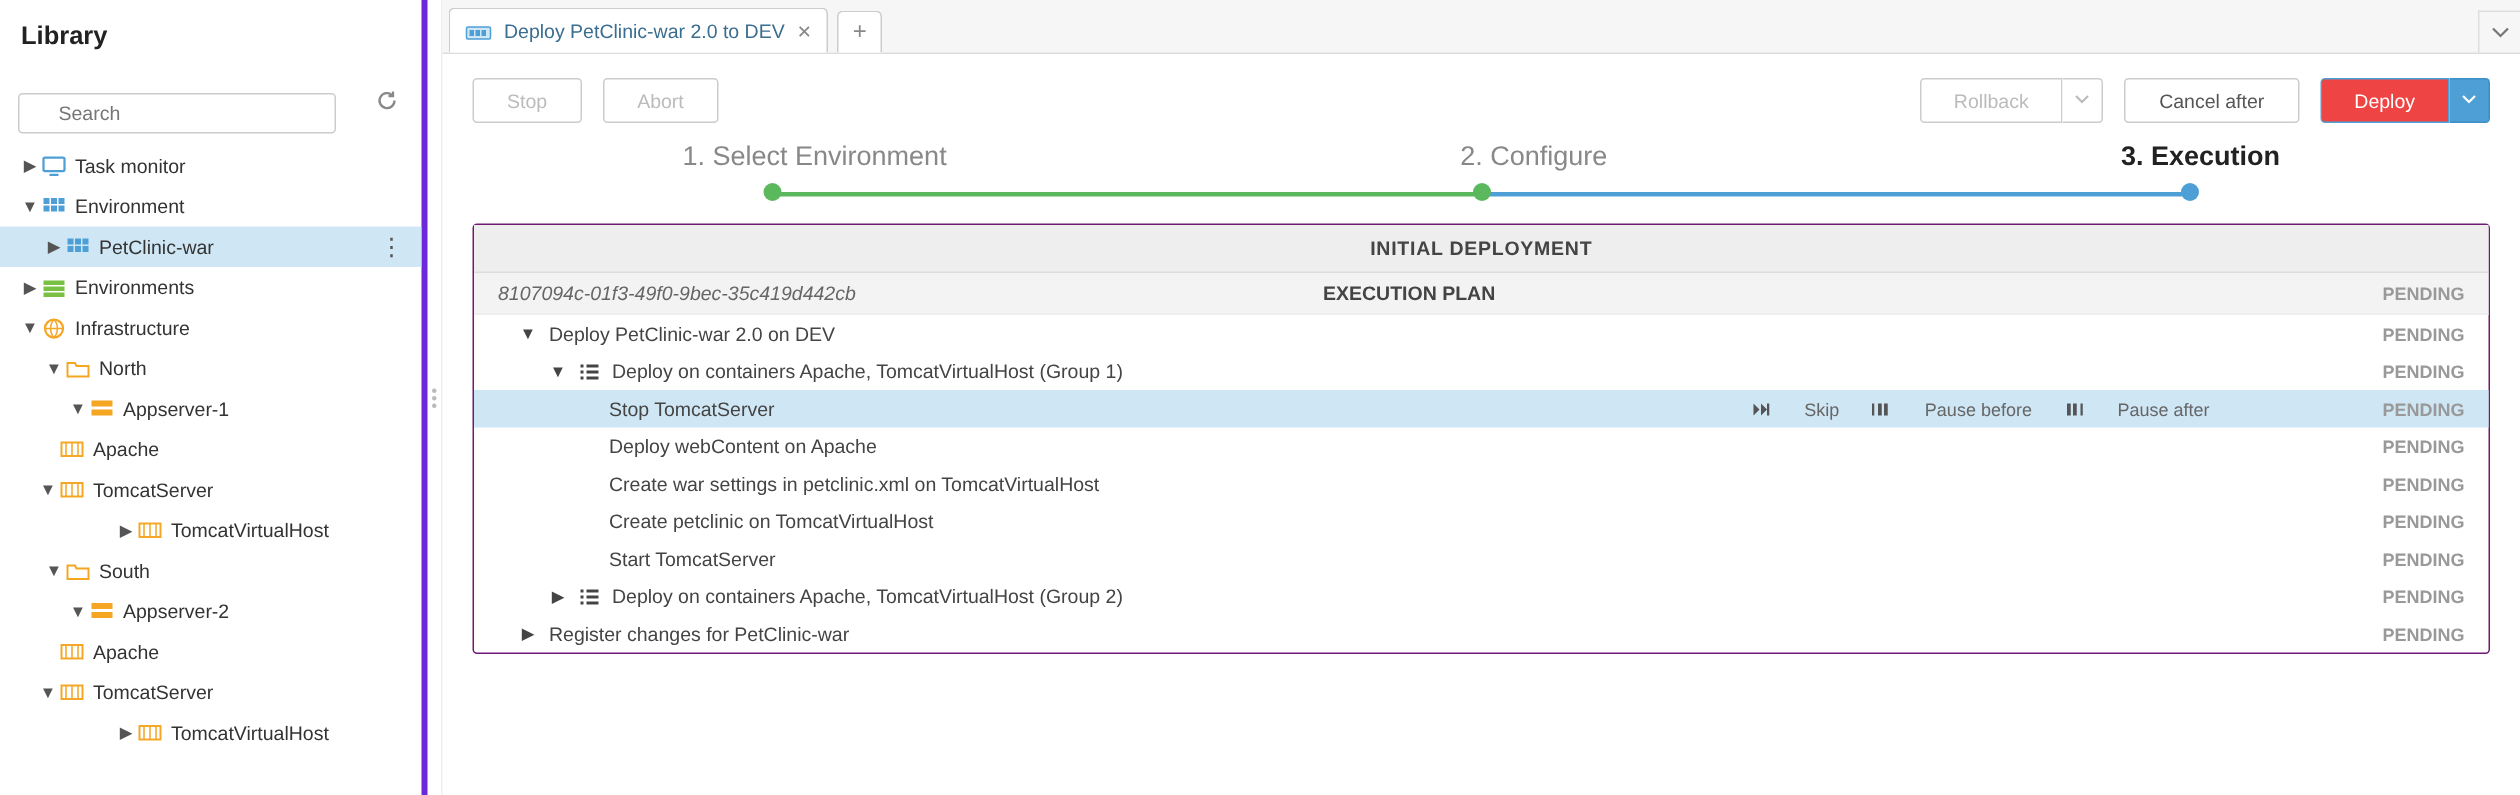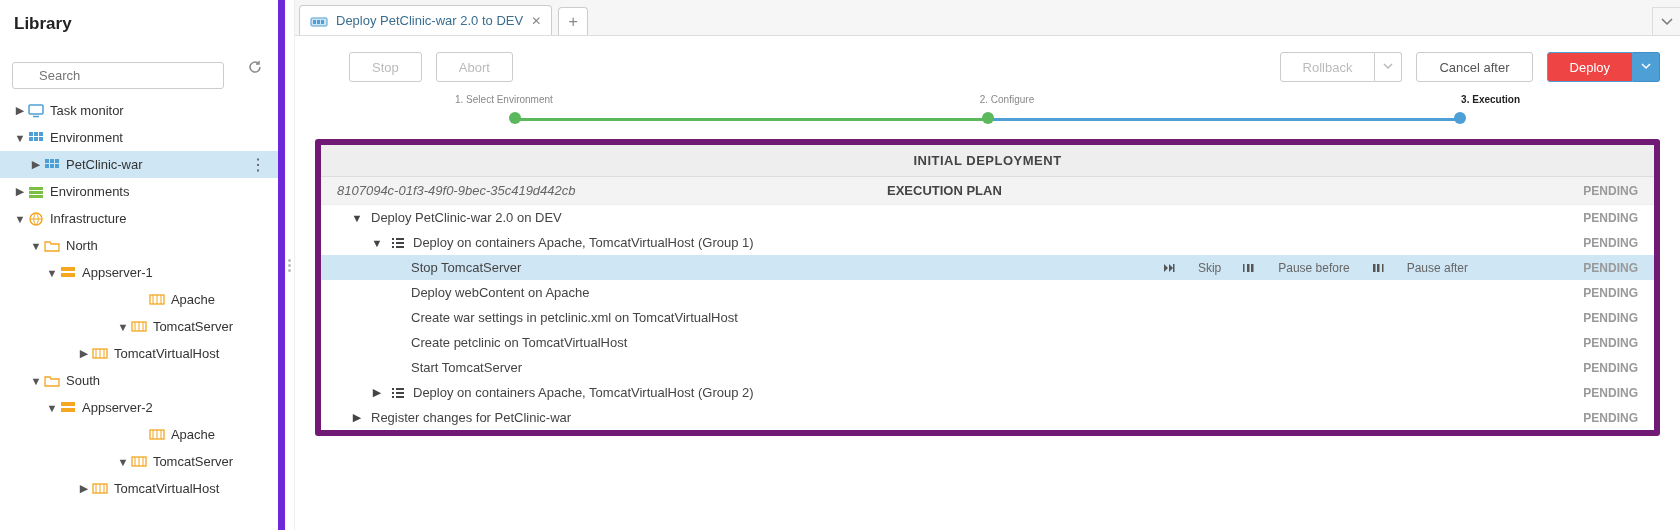--- a/index.html
+++ b/index.html
@@ -1,71 +1,71 @@
 <!DOCTYPE html>
 <html><head>
 <meta charset="utf-8">
 <style>
   * { box-sizing: border-box; margin: 0; padding: 0; }
   body { font-family: "Segoe UI", Arial, sans-serif; font-size: 13px; color: #333; background: #fff; overflow: hidden; }
   .app { display: flex; width: 1680px; height: 530px; }
 
   
-  .sidebar { width: 285px; border-right: 7px solid #6d28d9; display: flex; flex-direction: column; height: 100%; position: relative; }
+  .sidebar { width: 285px; border-right: 4px solid #6d28d9; display: flex; flex-direction: column; height: 100%; position: relative; }
   .sidebar-title { font-size: 17px; font-weight: 600; color: #222; padding: 14px 14px 10px 14px; }
   .search-row { display: flex; align-items: center; padding: 0 12px 8px 12px; gap: 6px; }
   .search-input { flex: 1; border: 1px solid #ccc; border-radius: 3px; padding: 5px 8px 5px 26px; font-size: 13px; background: #fff; color: #333; position: relative; }
   .search-wrap { position: relative; flex: 1; margin-top: 18px; }
   .search-wrap svg { position: absolute; left: 7px; top: 6px; }
   .refresh-btn { width: 22px; height: 22px; display: flex; align-items: center; justify-content: center; cursor: pointer; color: #888; }
   .tree { flex: 1; overflow: auto; padding-bottom: 10px; }
   .tree-row { display: flex; align-items: center; height: 27px; padding-right: 8px; cursor: default; }
   .tree-row.selected { background: #cfe6f5; }
   .tree-arrow { width: 12px; display: inline-flex; justify-content: center; margin-right: 2px; color: #555; font-size: 11px; }
   .tree-icon { margin-right: 6px; display: inline-flex; align-items: center; }
   .tree-label { font-size: 13px; color: #333; }
   .tree-row .kebab { margin-left: auto; font-size: 16px; color: #555; padding-right: 4px; }
   .ind0 { padding-left: 14px; } .ind1 { padding-left: 30px; } .ind2 { padding-left: 46px; }
-  .ind3 { padding-left: 80px; justify-content: center; } .ind4 { padding-left: 78px; }
+  .ind3 { padding-left: 26px; } .ind4 { padding-left: 78px; }
 
   
   .splitter { width: 10px; background: #fff; border-right: 1px solid #eee; display:flex; align-items:center; justify-content:center; flex-direction: column; gap:2px; }
   .splitter span { width:3px; height:3px; background:#bbb; border-radius:50%; }
 
   
   .main { flex: 1; display: flex; flex-direction: column; min-width: 0; }
   .tabbar { display: flex; align-items: flex-end; border-bottom: 1px solid #ddd; background: #f6f6f6; height: 36px; padding-left: 4px; }
   .tab { display: flex; align-items: center; gap: 8px; background: #fff; border: 1px solid #ccc; border-bottom: none; border-radius: 4px 4px 0 0; padding: 6px 10px; height: 30px; margin-right: 6px; font-size: 13px; color: #4a6; color:#3a6d8f; }
   .tab .tab-close { color: #888; font-size: 12px; cursor: pointer; }
   .tab-icon { display:inline-flex; }
   .tab-add { width: 30px; height: 28px; border: 1px solid #ccc; border-bottom: none; border-radius: 4px 4px 0 0; background: #fff; display:flex; align-items:center; justify-content:center; font-size:16px; color:#888; cursor:pointer; }
   .tab-more { margin-left: auto; width: 28px; height: 28px; border-left:1px solid #ddd; border-top:1px solid #ddd; display:flex; align-items:center; justify-content:center; color:#777; cursor:pointer; }
 
   .content { flex: 1; overflow: auto; padding: 16px 20px 8px 20px; }
-  .action-bar { display: flex; align-items: flex-start; gap: 14px; margin-bottom: 12px; margin-left: 34px; }
+  .action-bar { display: flex; align-items: flex-start; gap: 14px; margin-bottom: 12px; }
   .btn { height: 30px; border: 1px solid #ccc; background: #fff; border-radius: 3px; padding: 0 22px; font-size: 13px; color: #555; cursor: pointer; }
   .btn.disabled { color: #bbb; cursor: default; }
   .btn-group { display: flex; }
   .btn-group .btn { border-radius: 0; }
   .btn-group .btn:first-child { border-radius: 3px 0 0 3px; }
   .btn-group .btn:last-child { border-left: none; border-radius: 0 3px 3px 0; padding: 0 8px; }
   .btn-primary { background: #ef4444; border-color: #4d9fd6; color: #fff; }
   .btn-primary-split { background:#4d9fd6; border-color:#3d8fc6; color:#fff; }
   .spacer { flex: 1; }
 
   .wizard { display:flex; align-items:center; justify-content:space-between; margin: 0 140px 0 140px; }
-  .wizard-step { font-size: 10px; color: #888; }
+  .wizard-step { font-size: 18px; color: #888; }
   .wizard-step.active { font-weight: 700; color: #222; }
   .progressbar { position: relative; height: 14px; margin: 6px 200px 14px 200px; }
   .progress-line1 { position:absolute; left:0; right:50%; top:50%; height:3px; background:#5cb85c; border-radius:2px; }
   .progress-line2 { position:absolute; left:50%; right:0; top:50%; height:3px; background:#4d9fd6; border-radius:2px; }
   .dot { position:absolute; top:50%; width:12px; height:12px; border-radius:50%; transform:translate(-50%,-50%); background:#5cb85c; }
   .dot.d1 { left:0; } .dot.d2 { left:50%; } .dot.d3{ left:100%; background:#4d9fd6; }
 
-  .panel { border: 6px solid #701a75; border-radius: 3px; margin-top: 4px; }
+  .panel { border: 1px solid #701a75; border-radius: 3px; margin-top: 4px; }
   .panel-header { background: #eee; text-align: center; font-weight:700; letter-spacing: .5px; font-size: 13px; padding: 8px; color:#444; border-bottom:1px solid #ddd; }
   .plan-header { display:flex; align-items:center; background:#f3f3f3; padding: 6px 16px; font-size:13px; color:#555; border-bottom:1px solid #eee; }
   .plan-id { flex: 0 0 550px; color:#666;font-style:italic; }
   .plan-title { flex:1; text-align:left; font-weight:700; color:#444; }
   .plan-status { width:110px; text-align:right; color:#999; font-weight:600; font-size:12px; }
 
   .task-row { display:flex; align-items:center; padding: 5px 16px; font-size:13px; color:#444; }
   .task-row.hover { background:#cfe6f5; }
   .task-label { flex:1; display:flex; align-items:center; gap:8px; }
   .task-status { width:110px; text-align:right; color:#999; font-weight:600; font-size:12px; }

